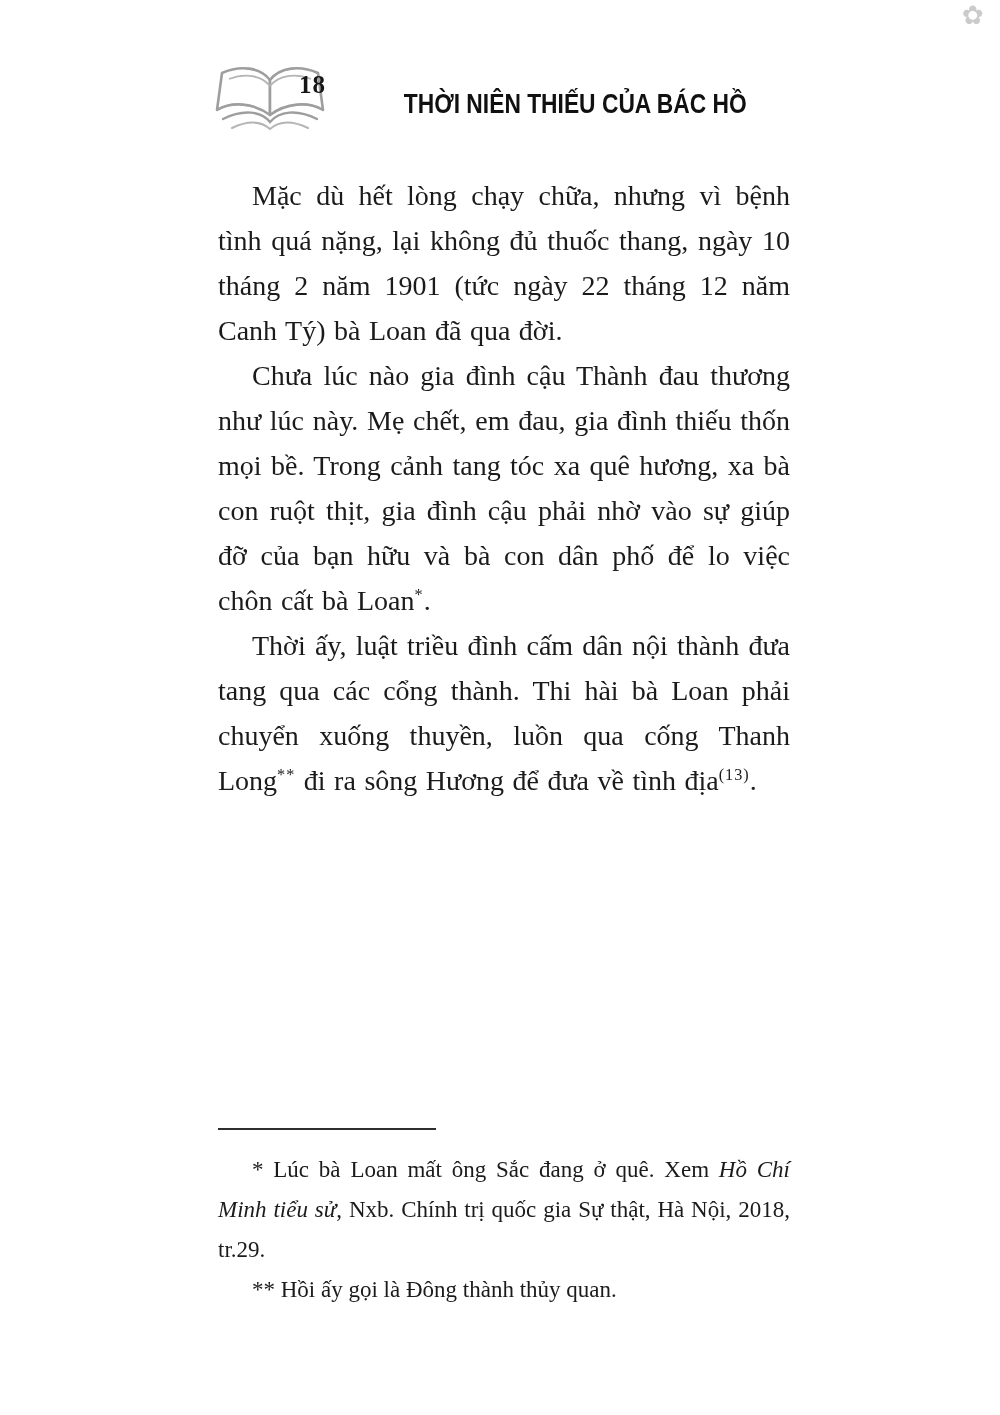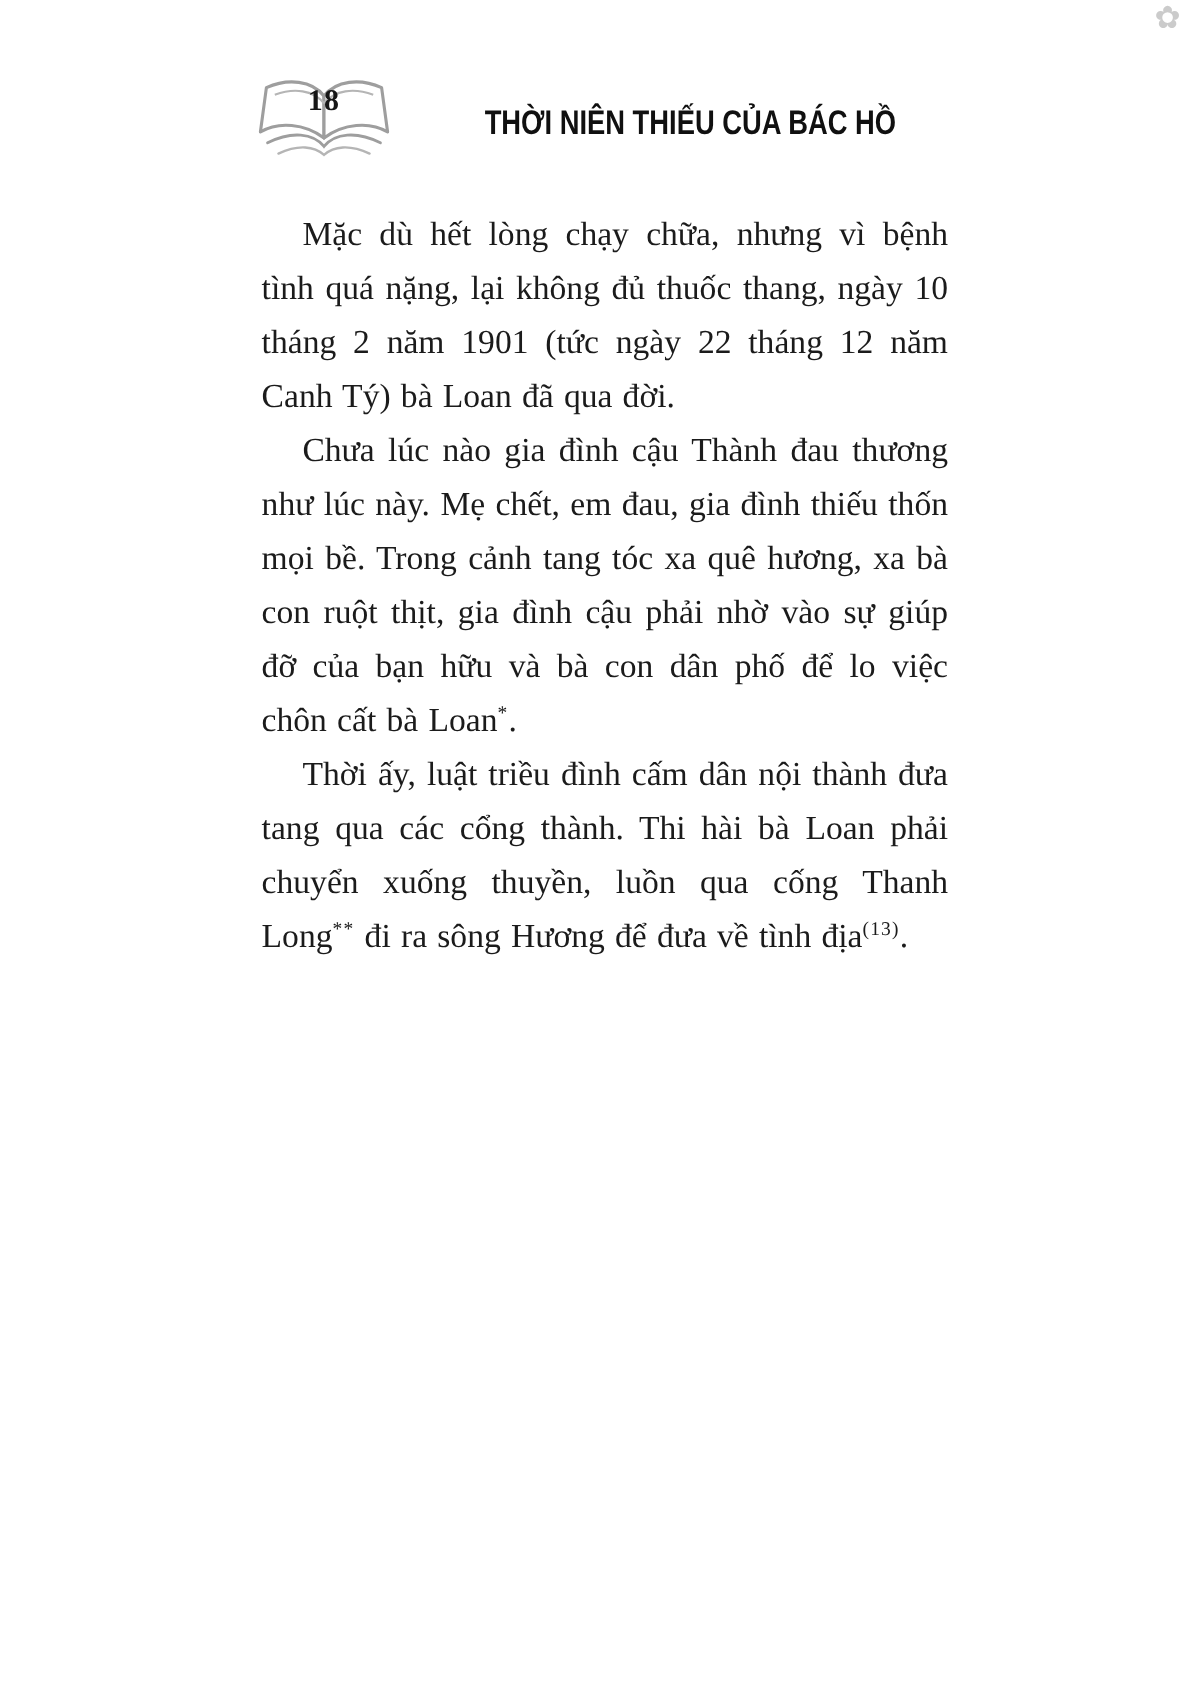--- a/index.html
+++ b/index.html
@@ -9,21 +9,21 @@
     font-family:"Liberation Serif", serif; color:#1b1b1b;
   }
   .corner-ornament {
     position:absolute; left:962px; top:0px;
     font-family:"DejaVu Sans", sans-serif;
     font-size:26px; color:#cbcbcb; line-height:30px;
   }
   .header-icon { position:absolute; left:214px; top:62px; width:112px; height:78px; }
   .page-number {
     position:absolute; left:214px; top:71px; width:112px;
-    text-align:center; font-size:25px; font-weight:bold; color:#161616;
+    text-align:right; font-size:25px; font-weight:bold; color:#161616;
     letter-spacing:1px;
   }
   .running-title { position:absolute; left:330px; top:87px; width:460px; text-align:right; }
   .running-title > span {
     display:inline-block; transform:scaleX(0.8); transform-origin:50% 50%;
     font-family:"Liberation Sans", sans-serif; font-weight:bold;
     font-size:28.5px; white-space:nowrap; color:#101010; letter-spacing:0px;
   }
   .body-text {
     position:absolute; left:218px; top:173px; width:572px;
@@ -67,14 +67,23 @@
       <span>Mặc dù hết lòng chạy chữa, nhưng vì bệnh tình quá nặng, lại không đủ thuốc thang, ngày 10 tháng 2 năm 1901 (tức ngày 22 tháng 12 năm Canh Tý) bà Loan đã qua đời.</span>
     </p>
     <p>
       <span>Chưa lúc nào gia đình cậu Thành đau thương như lúc này. Mẹ chết, em đau, gia đình thiếu thốn mọi bề. Trong cảnh tang tóc xa quê hương, xa bà con ruột thịt, gia đình cậu phải nhờ vào sự giúp đỡ của bạn hữu và bà con dân phố để lo việc chôn cất bà Loan</span><span class="sup">*</span><span>.</span>
     </p>
     <p>
       <span>Thời ấy, luật triều đình cấm dân nội thành đưa tang qua các cổng thành. Thi hài bà Loan phải chuyển xuống thuyền, luồn qua cống Thanh Long</span><span class="sup">**</span><span> đi ra sông Hương để đưa về tình địa</span><span class="sup">(13)</span><span>.</span>
     </p>
   </div>
 
+  <div class="footnotes">
+    <div class="fn-rule"></div>
+    <p>
+      <span>* Lúc bà Loan mất ông Sắc đang ở quê. Xem </span><span class="fn-italic">Hồ Chí Minh tiểu sử</span><span>, Nxb. Chính trị quốc gia Sự thật, Hà Nội, 2018, tr.29.</span>
+    </p>
+    <p>
+      <span>** Hồi ấy gọi là Đông thành thủy quan.</span>
+    </p>
+  </div>
 
 </div>
 
 </body></html>

